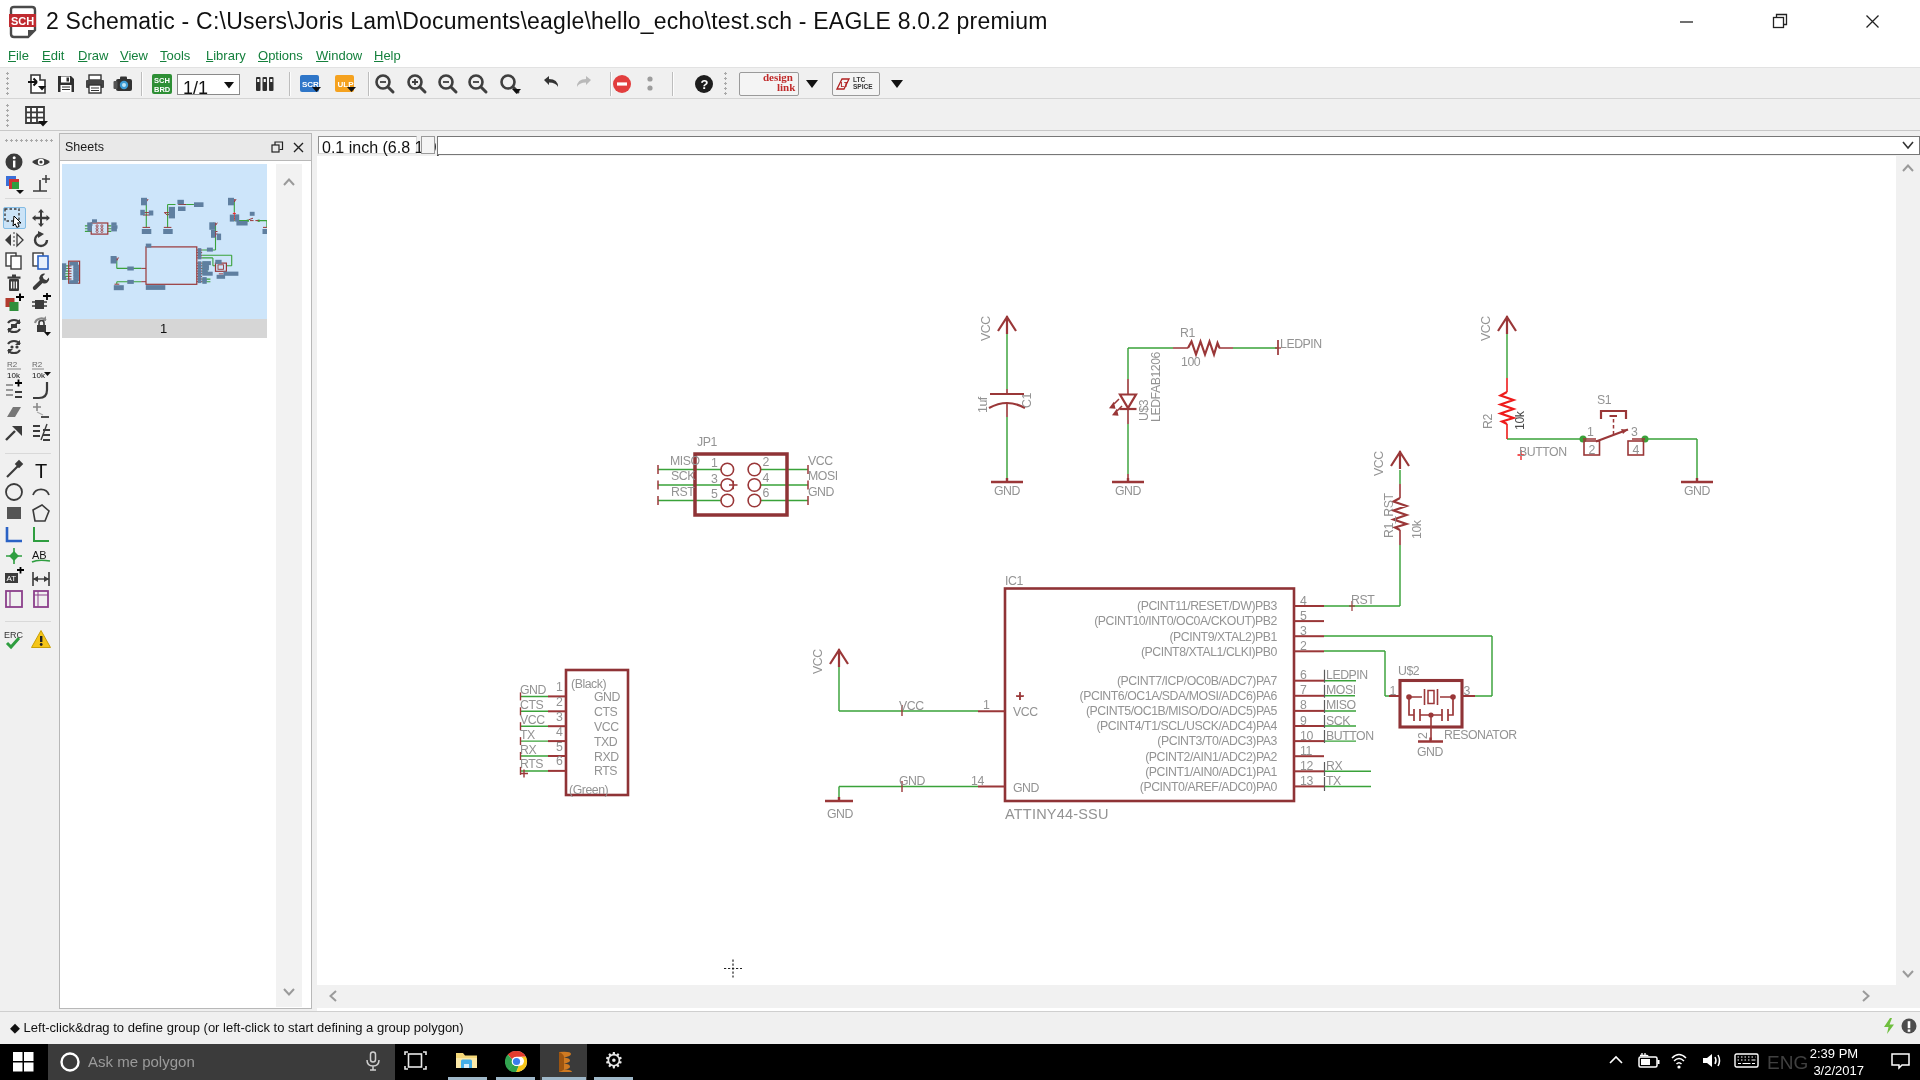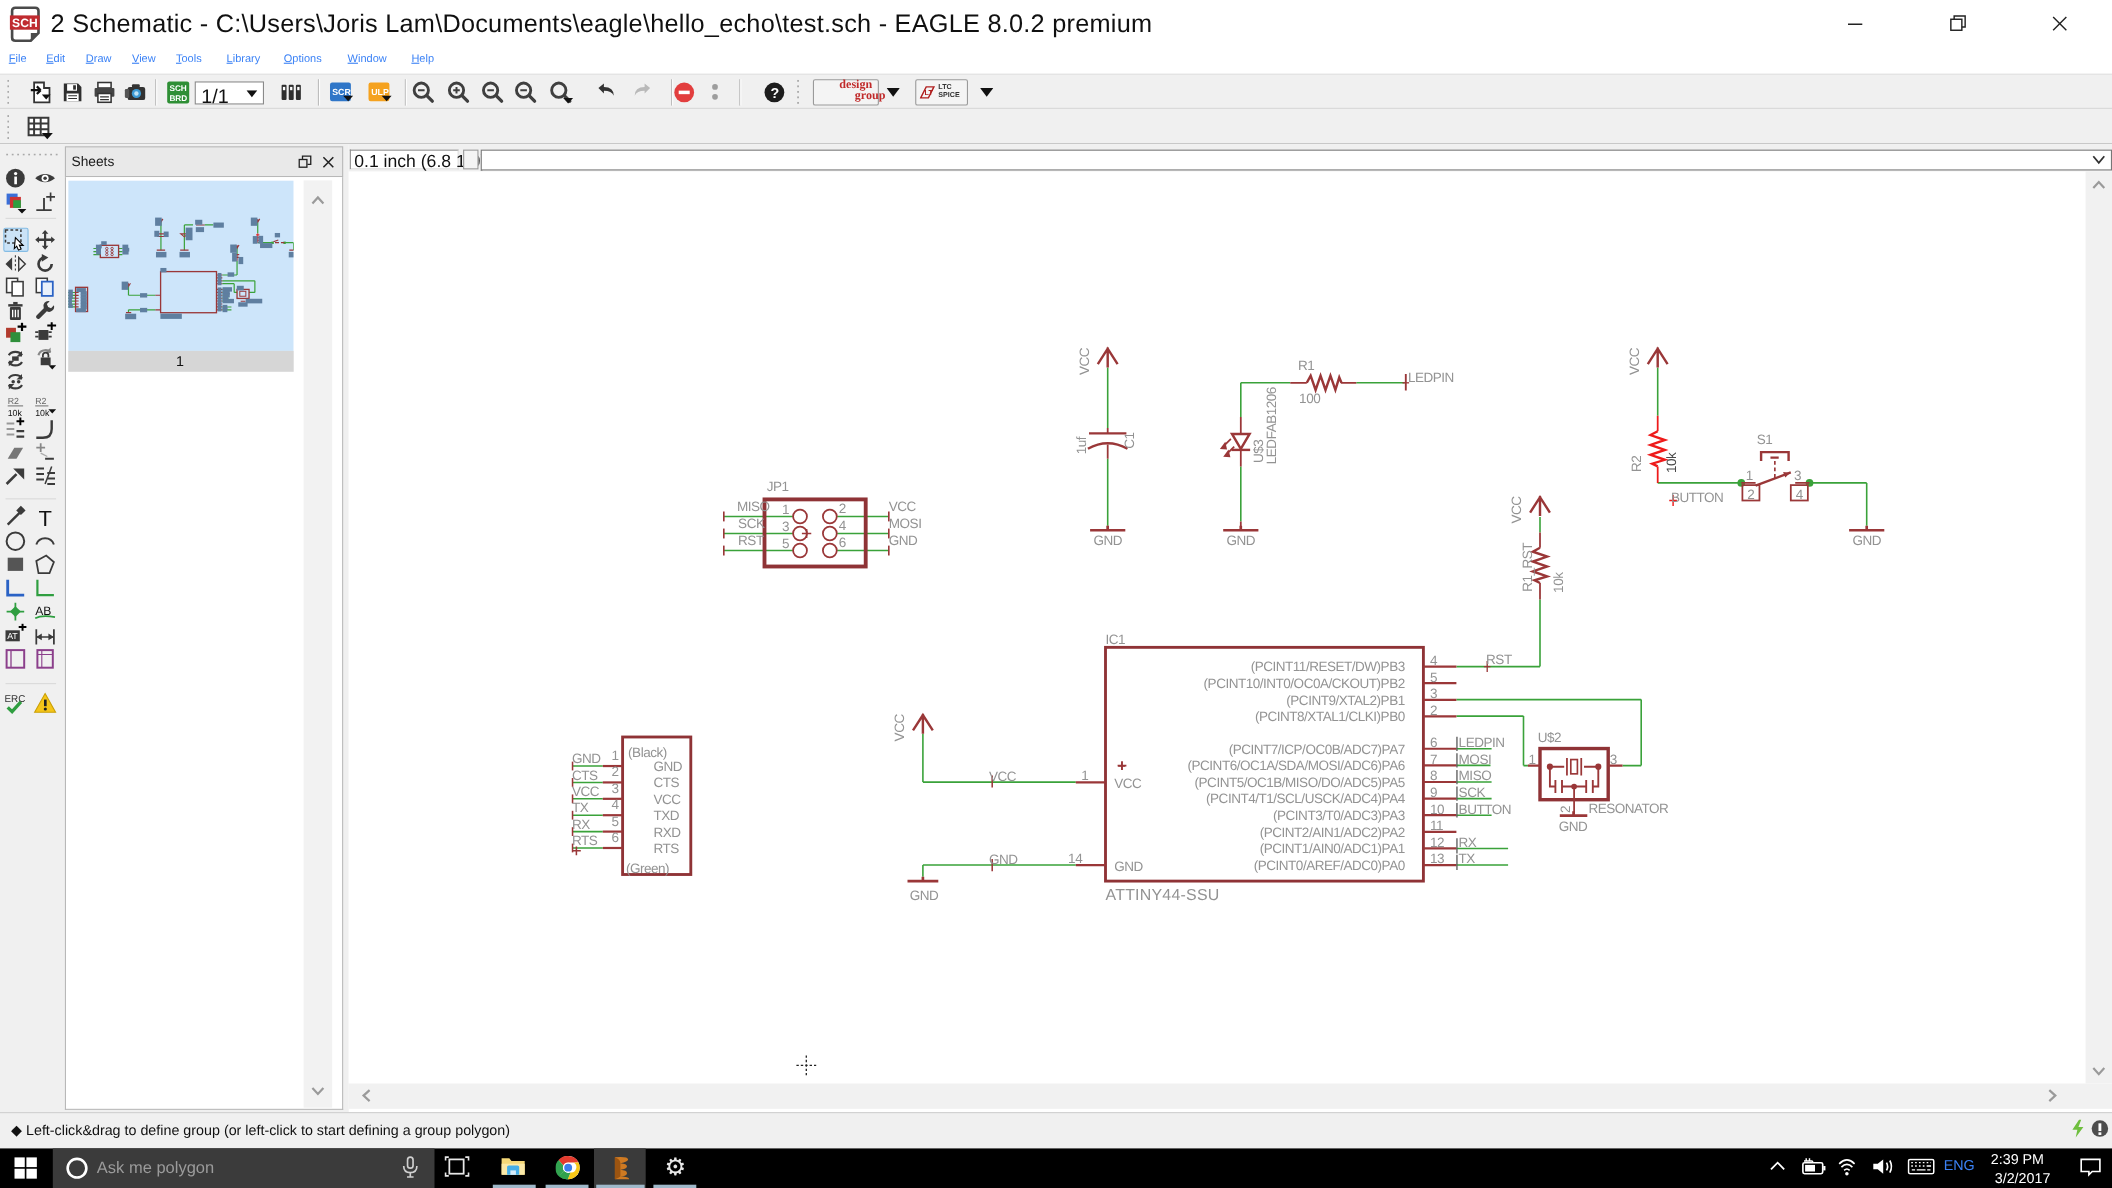--- a/index.html
+++ b/index.html
@@ -24,21 +24,21 @@
     <path d="M1 8 H14" stroke="#222" stroke-width="1.3"></path>
   </svg>
 <svg class="ab" style="left:1772px;top:13px" width="16" height="16">
     <rect x="1.5" y="4.5" width="10" height="10" fill="none" stroke="#222" stroke-width="1.3"></rect>
     <path d="M4.5 4.5 V1.5 H14.5 V11.5 H11.5" fill="none" stroke="#222" stroke-width="1.3"></path>
   </svg>
 <svg class="ab" style="left:1865px;top:14px" width="15" height="15">
     <path d="M1.5 1.5 L13.5 13.5 M13.5 1.5 L1.5 13.5" stroke="#222" stroke-width="1.3"></path>
   </svg>
 
-<div class="ab" style="left:0;top:44px;width:1560px;height:23px;background:#fff;font-size:10px;color:#3b82f6">
+<div class="ab" style="left:0;top:44px;width:1560px;height:23px;background:#fff;font-size:13px;color:#15803d">
  <span class="ab" style="left:8px;top:4px"><u>F</u>ile</span>
  <span class="ab" style="left:42px;top:4px"><u>E</u>dit</span>
  <span class="ab" style="left:78px;top:4px"><u>D</u>raw</span>
  <span class="ab" style="left:120px;top:4px"><u>V</u>iew</span>
  <span class="ab" style="left:160px;top:4px"><u>T</u>ools</span>
  <span class="ab" style="left:206px;top:4px"><u>L</u>ibrary</span>
  <span class="ab" style="left:258px;top:4px"><u>O</u>ptions</span>
  <span class="ab" style="left:316px;top:4px"><u>W</u>indow</span>
  <span class="ab" style="left:374px;top:4px"><u>H</u>elp</span>
 </div>
@@ -146,21 +146,21 @@
     <circle cx="12" cy="16" r="2.6" fill="#9d9d9d"></circle>
   </svg>
 <div class="ab" style="left:672px;top:72px;width:1px;height:24px;background:#bdbdbd"></div>
 <div class="ab" style="left:673px;top:72px;width:1px;height:24px;background:#fdfdfd"></div>
 <svg class="ab" style="left:692.0px;top:72.0px" width="24" height="24" viewBox="0 0 24 24">
     <circle cx="12" cy="12" r="9" fill="#1d1d1d"></circle>
     <text x="8.5" y="17" font-size="13" fill="#fff" font-family="Liberation Sans" font-weight="bold">?</text>
   </svg>
 <div class="ab dotv" style="left:724px;top:71px;height:26px"></div>
 <div class="ab" style="left:739px;top:72px;width:60px;height:24px;background:#f4f4f4;border:1px solid #9a9a9a;border-radius:2px"></div>
-<div class="ab" style="left:763px;top:72px;font-family:'Liberation Serif';font-weight:bold;color:#c02a2a;font-size:11px;line-height:10px">design<br><span style="margin-left:14px">group</span></div>
+<div class="ab" style="left:763px;top:72px;font-family:'Liberation Serif';font-weight:bold;color:#c02a2a;font-size:11px;line-height:10px">design<br><span style="margin-left:14px">link</span></div>
 <svg class="ab" style="left:806px;top:80px" width="12" height="9">
     <path d="M0 0 H12 L6 8 Z" fill="#111"></path>
   </svg>
 <div class="ab" style="left:832px;top:72px;width:48px;height:24px;background:#f4f4f4;border:1px solid #9a9a9a;border-radius:2px"></div>
 <svg class="ab" style="left:836px;top:76px" width="16" height="16" viewBox="0 0 16 16">
     <path d="M1 13 L6 3 H13 L8 13 Z" fill="none" stroke="#b02020" stroke-width="1.3"></path>
     <text x="4.5" y="10.5" font-size="6.5" fill="#b02020" font-family="Liberation Sans" font-weight="bold">LT</text>
   </svg>
 <div class="ab" style="left:853px;top:76px;font-size:6.5px;line-height:7px;color:#333;font-weight:bold">LTC<br>SPICE</div>
 <svg class="ab" style="left:891px;top:80px" width="12" height="9">
@@ -773,18 +773,18 @@
     <circle cx="9" cy="15" r="1.6" fill="#fff"></circle>
   </svg>
 <svg class="ab" style="left:1701px;top:1051px" width="22" height="19" viewBox="0 0 22 19">
     <path d="M2 7 H6 L11 3 V16 L6 12 H2 Z" fill="#fff"></path>
     <path d="M14 6 Q16 9.5 14 13 M17 4 Q20 9.5 17 15" fill="none" stroke="#fff" stroke-width="1.5"></path>
   </svg>
 <svg class="ab" style="left:1734px;top:1053px" width="25" height="15" viewBox="0 0 25 15">
     <rect x="1" y="1" width="23" height="13" rx="1.5" fill="none" stroke="#fff" stroke-width="1.4"></rect>
     <path d="M3.5 4 H5 M7 4 H8.5 M10.5 4 H12 M14 4 H15.5 M17.5 4 H19 M21 4 H21.5 M3.5 7 H5 M7 7 H8.5 M10.5 7 H12 M14 7 H15.5 M17.5 7 H21.5 M4 10.5 H7 M8.5 10.5 H16.5 M18 10.5 H21" stroke="#fff" stroke-width="1.2"></path>
   </svg>
-<div class="ab" style="left:1767px;top:1052px;font-size:13px;color:#3b82f6">ENG</div>
+<div class="ab" style="left:1767px;top:1052px;font-size:19px;color:#404040">ENG</div>
 <div class="ab" style="left:1806px;top:1046px;width:56px;font-size:13px;color:#fff;text-align:center;white-space:nowrap">2:39 PM</div>
 <div class="ab" style="left:1804px;top:1063px;width:60px;font-size:13px;color:#fff;text-align:right;white-space:nowrap">3/2/2017</div>
 <svg class="ab" style="left:1890px;top:1052px" width="21" height="19" viewBox="0 0 21 19">
     <path d="M2 2 H19 V13 H12 L9 16 V13 H2 Z" fill="none" stroke="#fff" stroke-width="1.5"></path>
   </svg>
 
 </body></html>

